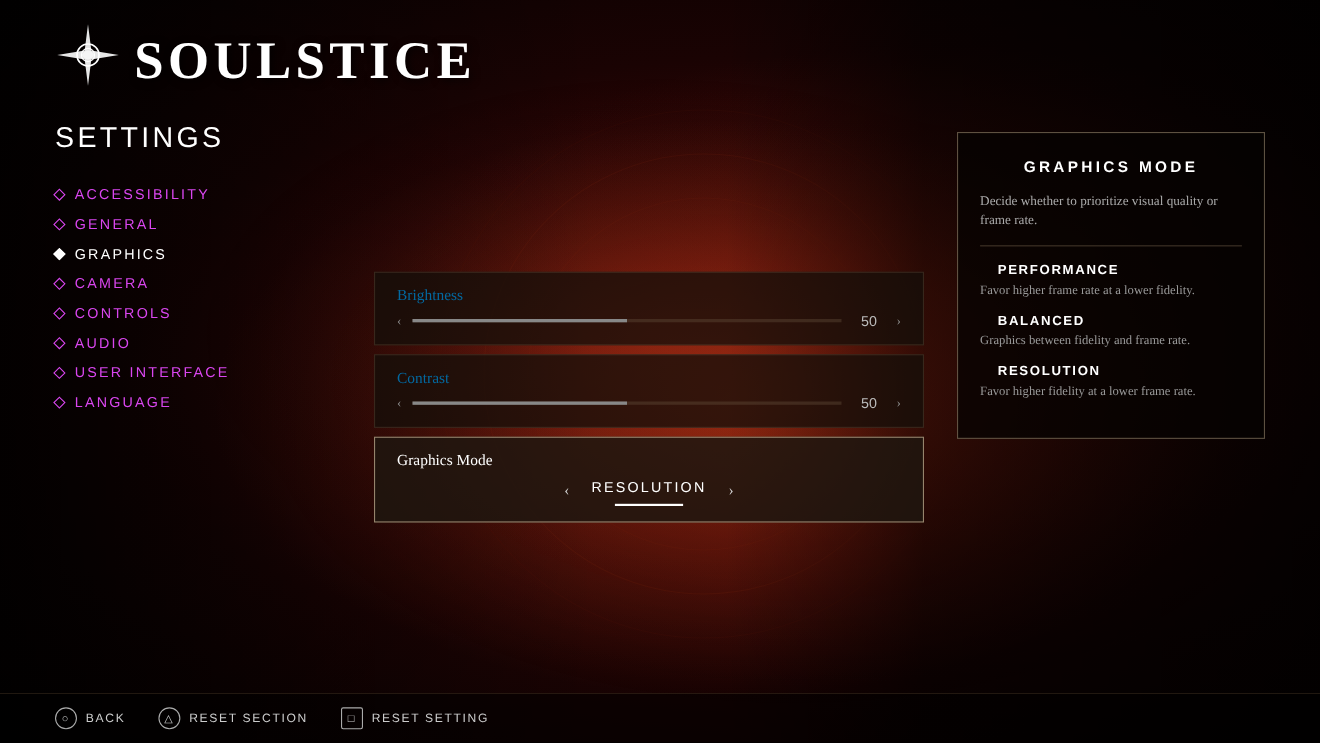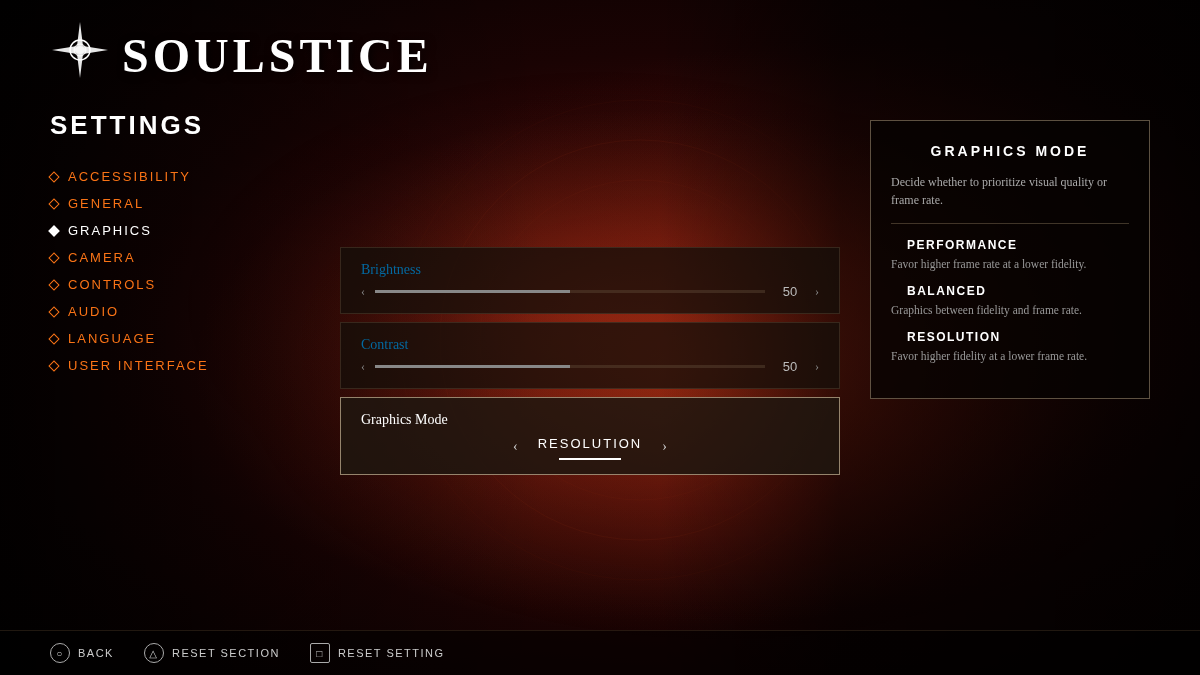--- a/index.html
+++ b/index.html
@@ -81,34 +81,34 @@
 
     
     .sidebar {
       width: 260px;
       flex-shrink: 0;
       padding-top: 10px;
     }
 
     .settings-title {
       font-size: 26px;
-      font-weight: 700;
+      font-weight: 400;
       color: #fff;
       letter-spacing: 3px;
       margin-bottom: 22px;
       font-family: 'Arial', sans-serif;
     }
 
     .nav-item {
       display: flex;
       align-items: center;
       gap: 10px;
       padding: 6px 0;
       cursor: pointer;
-      color: #f97316;
+      color: #d946ef;
       font-family: 'Arial', sans-serif;
       font-size: 13px;
       letter-spacing: 2px;
       font-weight: 400;
       text-transform: uppercase;
     }
 
     .nav-item.active {
       color: #fff;
     }
@@ -401,25 +401,25 @@
           <div class="nav-item">
             <span class="diamond"></span>
       <span>CONTROLS</span>
           </div>
           <div class="nav-item">
             <span class="diamond"></span>
       <span>AUDIO</span>
           </div>
           <div class="nav-item">
             <span class="diamond"></span>
+      <span>USER INTERFACE</span>
+          </div>
+          <div class="nav-item">
+            <span class="diamond"></span>
       <span>LANGUAGE</span>
-          </div>
-          <div class="nav-item">
-            <span class="diamond"></span>
-      <span>USER INTERFACE</span>
           </div>
         </div>
     </div>
 
     <div class="center-panel">
       <div id="settings-rows-container">
 
       <div class="setting-row">
             <div class="setting-label">Brightness</div>
             <div class="slider-control">

